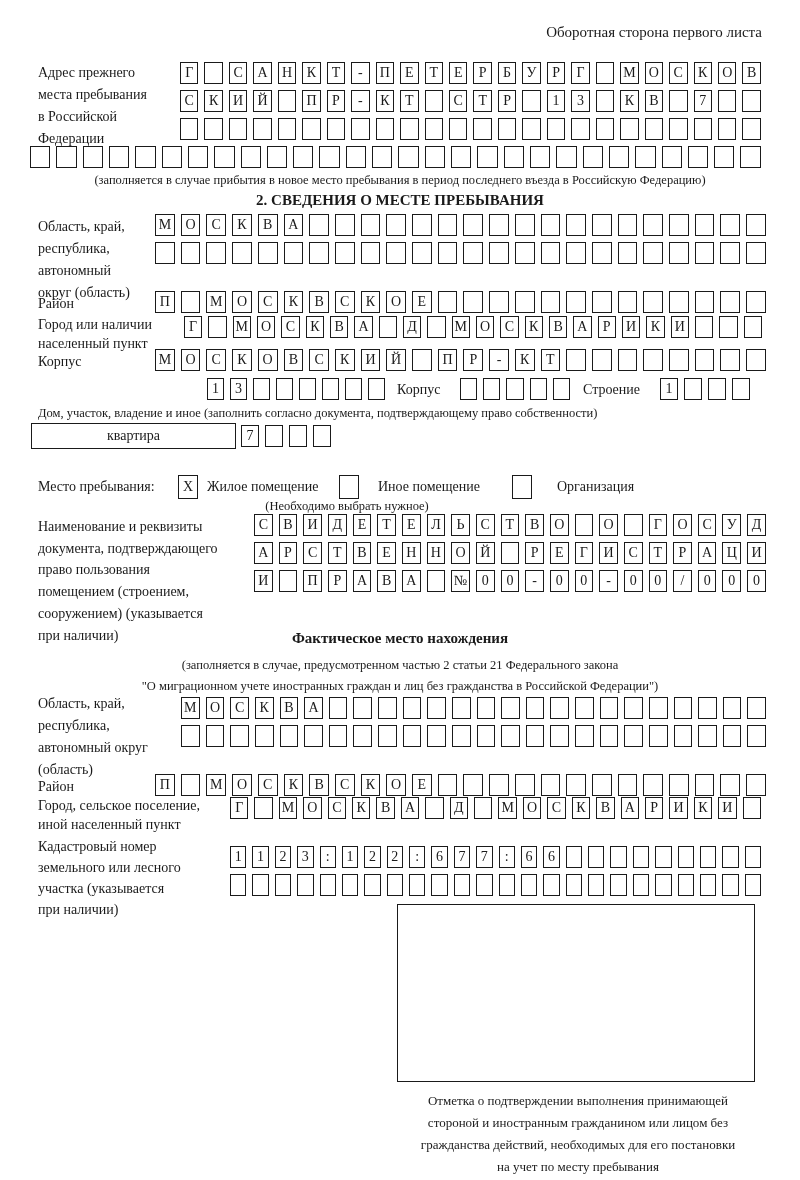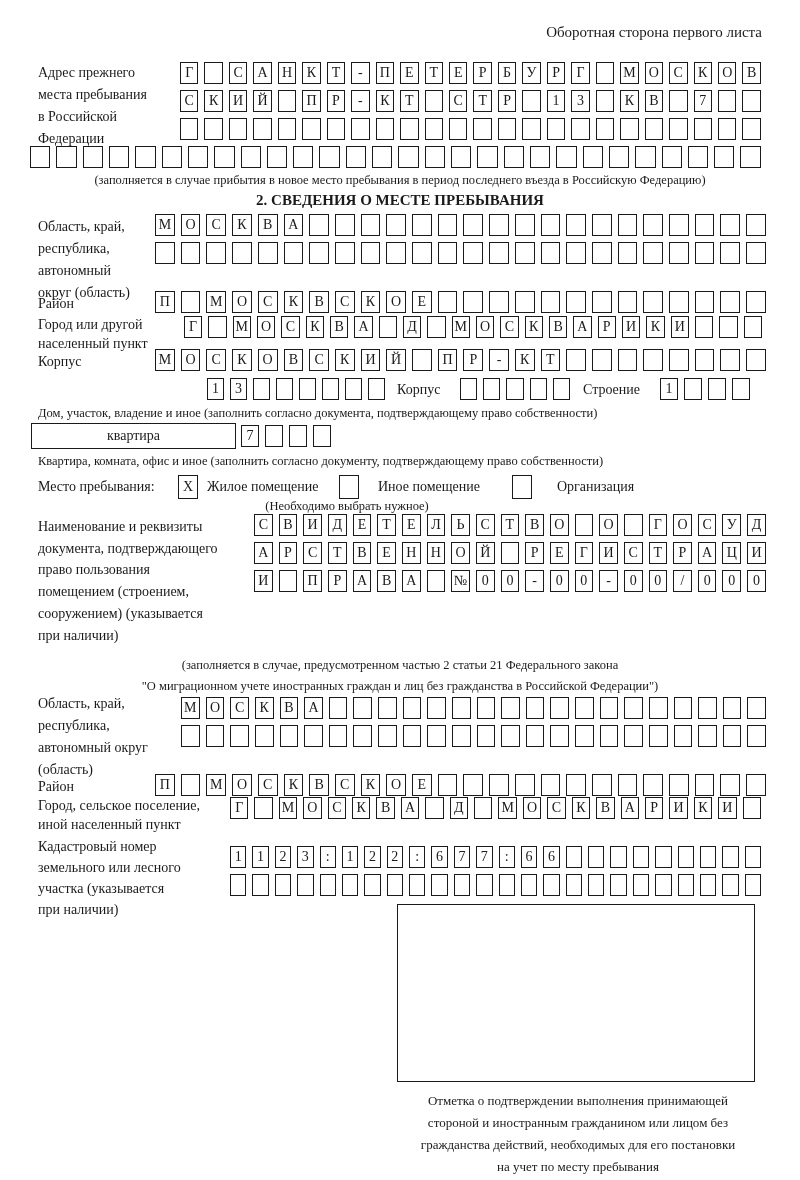--- a/index.html
+++ b/index.html
@@ -219,21 +219,21 @@
       <span class="cell" style="width: 19.71px;"></span>
       <span class="cell" style="width: 19.71px;"></span>
       <span class="cell" style="width: 19.71px;"></span>
       <span class="cell" style="width: 19.71px;"></span>
       <span class="cell" style="width: 19.71px;"></span>
       <span class="cell" style="width: 19.71px;"></span>
       <span class="cell" style="width: 19.71px;"></span>
       <span class="cell" style="width: 19.71px;"></span>
     </div>
 
-  <div class="abs lbl lines" style="left:38px;top:315px;line-height:19px">Город или другой
+  <div class="abs lbl lines" style="left:38px;top:315px;line-height:19px">Город или наличии
 населенный пункт</div>
   <div class="abs boxrow" style="left:184px;top:316px;width:578px">
       <span class="cell" style="width: 18.33px;">Г</span>
       <span class="cell" style="width: 18.33px;"></span>
       <span class="cell" style="width: 18.33px;">М</span>
       <span class="cell" style="width: 18.33px;">О</span>
       <span class="cell" style="width: 18.33px;">С</span>
       <span class="cell" style="width: 18.33px;">К</span>
       <span class="cell" style="width: 18.33px;">В</span>
       <span class="cell" style="width: 18.33px;">А</span>
@@ -310,21 +310,20 @@
     </div>
   <div class="abs note" style="left:38px;top:406px">Дом, участок, владение и иное (заполнить согласно документа, подтверждающему право собственности)</div>
 
   <div class="abs wordrect" style="left:31px;top:423px;width:205px">квартира</div>
   <div class="abs boxrow" style="left:241px;top:425px;width:90px">
       <span class="cell" style="width: 18px;">7</span>
       <span class="cell" style="width: 18px;"></span>
       <span class="cell" style="width: 18px;"></span>
       <span class="cell" style="width: 18px;"></span>
     </div>
-  <div class="abs note" style="left:38px;top:454px">Квартира, комната, офис и иное (заполнить согласно документу, подтверждающему право собственности)</div>
 
   <div class="abs" style="left:38px;top:475px;right:0;height:26px">
     <span class="abs lbl" style="left:0;top:1px">Место пребывания:</span>
     <span class="chk" style="left:140px;top:0">X</span>
     <span class="abs lbl" style="left:169px;top:1px">Жилое помещение</span>
     <span class="chk" style="left:301px;top:0"></span>
     <span class="abs lbl" style="left:340px;top:1px">Иное помещение</span>
     <span class="chk" style="left:474px;top:0"></span>
     <span class="abs lbl" style="left:519px;top:1px">Организация</span>
   </div>
@@ -399,20 +398,21 @@
       <span class="cell" style="width: 18.67px;">0</span>
       <span class="cell" style="width: 18.67px;">-</span>
       <span class="cell" style="width: 18.67px;">0</span>
       <span class="cell" style="width: 18.67px;">0</span>
       <span class="cell" style="width: 18.67px;">/</span>
       <span class="cell" style="width: 18.67px;">0</span>
       <span class="cell" style="width: 18.67px;">0</span>
       <span class="cell" style="width: 18.67px;">0</span>
     </div>
 
+  <div class="abs title center" style="left:0;right:0;top:630px">Фактическое место нахождения</div>
   <div class="abs note center lines" style="left:0;right:0;top:655px;line-height:21px;font-size:12.5px">(заполняется в случае, предусмотренном частью 2 статьи 21 Федерального закона
 "О миграционном учете иностранных граждан и лиц без гражданства в Российской Федерации")</div>
 
   <div class="abs lbl lines" style="left:38px;top:693px">Область, край,
 республика,
 автономный округ
 (область)</div>
   <div class="abs boxrow" style="left:181px;top:697px;width:585px">
       <span class="cell" style="width: 18.63px;">М</span>
       <span class="cell" style="width: 18.63px;">О</span>

